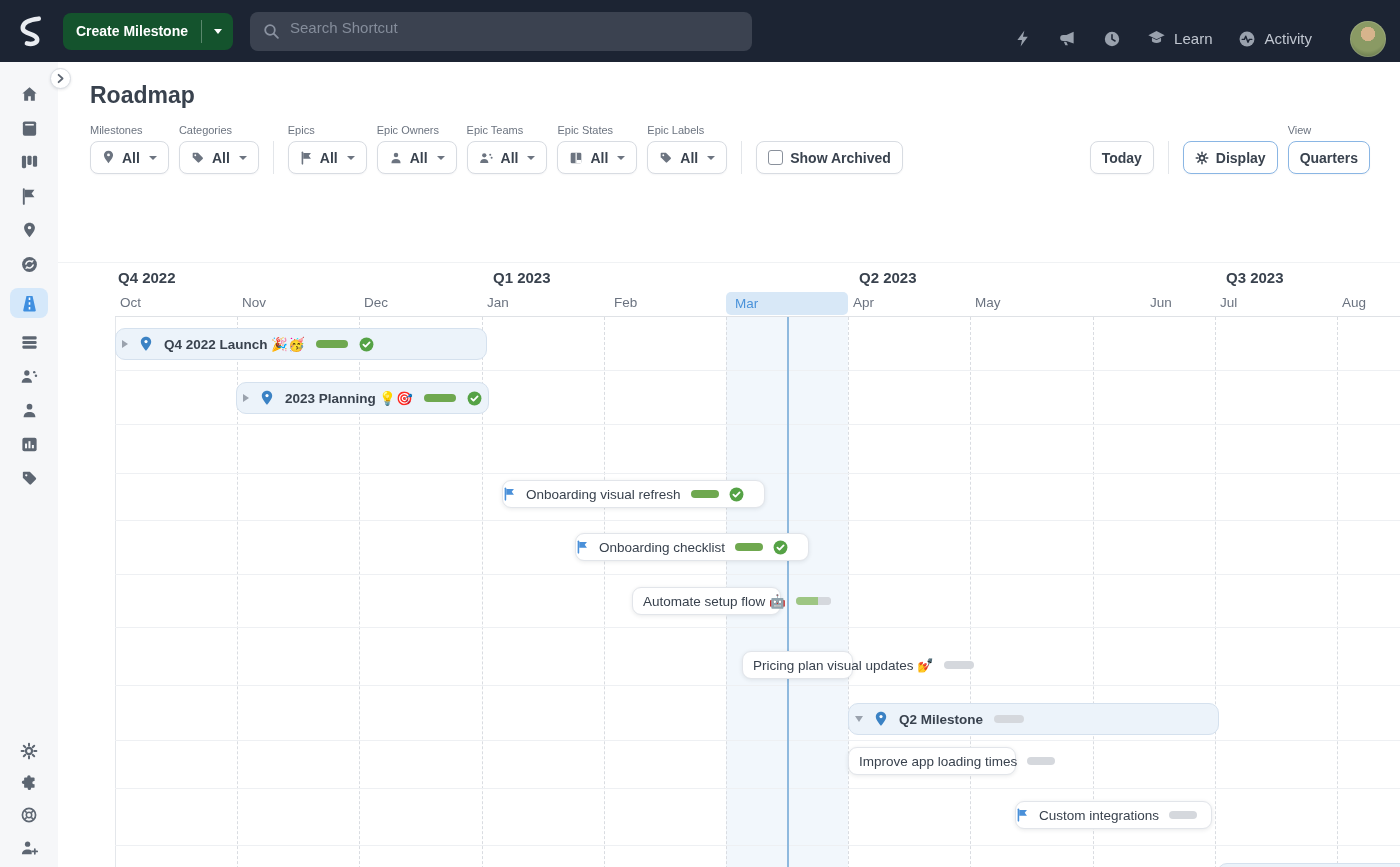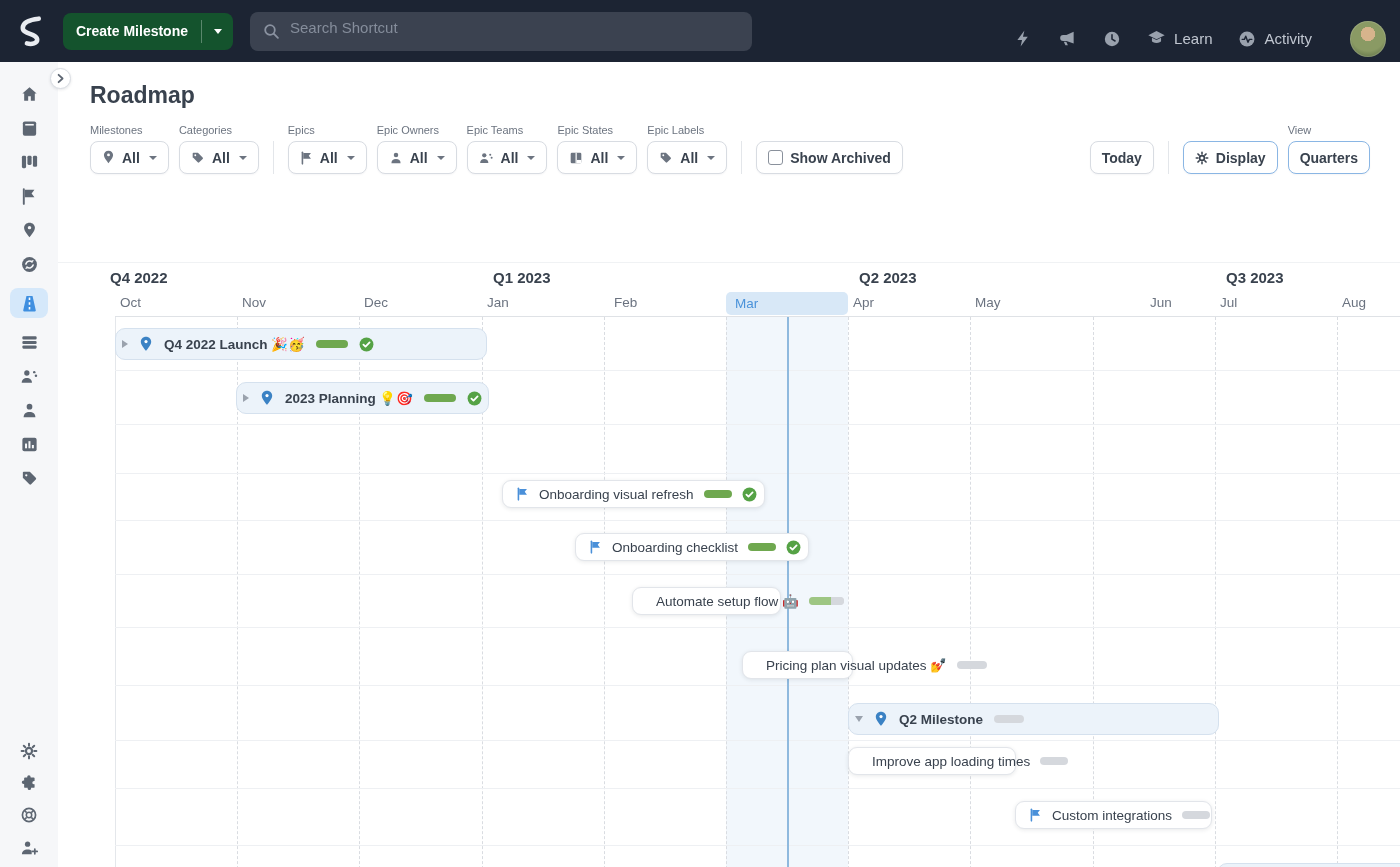--- a/index.html
+++ b/index.html
@@ -53,21 +53,21 @@
   .mcurrent { position:absolute; left:668px; top:29px; width:122px; height:23px; background:#d8e8f7; border-radius:5px; color:#4b93da; font-size:13.5px; line-height:23px; padding-left:9px; }
   .hdr-line { position:absolute; left:57px; width:1336px; top:53px; height:1px; background:#dfe2e6; }
   .tint { position:absolute; left:668px; width:122px; top:54px; bottom:0; background:#f2f7fc; }
   .vline { position:absolute; top:54px; bottom:0; width:0; border-left:1px dashed #d9dce1; }
   .vsolid { position:absolute; left:57px; top:54px; bottom:0; width:1px; background:#e4e7eb; }
   .hline { position:absolute; left:57px; width:1336px; height:1px; background:#eef0f3; }
   .today { position:absolute; left:729px; width:2px; top:54px; bottom:0; background:#8fb9de; }
 
   .bar { position:absolute; display:flex; align-items:center; white-space:nowrap; cursor:pointer; }
   .bar.m { height:32px; background:#ecf3fa; border:1px solid #d5e1ee; border-radius:10px; padding-left:6px; gap:11px; }
-  .bar.e { height:28px; background:#fff; border:1px solid #e2e5ea; border-radius:9px; box-shadow:0 1px 4px rgba(25,35,50,.10); padding-left:13px; gap:10px; }
+  .bar.e { height:28px; background:#fff; border:1px solid #e2e5ea; border-radius:9px; box-shadow:0 1px 4px rgba(25,35,50,.10); gap:10px; }
   .blabel { font-size:13.5px; font-weight:700; color:#39424e; }
   .bar.e .blabel { font-weight:400; }
   .chev-r { width:0; height:0; border-top:4.5px solid transparent; border-bottom:4.5px solid transparent; border-left:6px solid #9aa2ad; flex:0 0 auto; }
   .chev-d { width:0; height:0; border-left:4.5px solid transparent; border-right:4.5px solid transparent; border-top:6px solid #9aa2ad; flex:0 0 auto; }
   .pill { height:8px; border-radius:4px; overflow:hidden; display:flex; flex:0 0 auto; background:#d5d8dd; }
   .pill i { display:block; height:100%; }
   svg { display:block; }
 </style>
 </head>
 <body>
@@ -380,21 +380,21 @@
           <span class="flabel">View</span>
           <button class="fbtn blue">
               <span>Quarters</span>
             </button>
         </div>
       </div>
     </div>
 
     <div class="timeline">
 
-      <span class="qlabel" style="left:52px">Q4 2022</span>
+      <span class="qlabel" style="left:60px">Q4 2022</span>
       <span class="qlabel" style="left:435px">Q1 2023</span>
       <span class="qlabel" style="left:801px">Q2 2023</span>
       <span class="qlabel" style="left:1168px">Q3 2023</span>
 
       <span class="mlabel" style="left:62px">Oct</span>
       <span class="mlabel" style="left:184px">Nov</span>
       <span class="mlabel" style="left:306px">Dec</span>
       <span class="mlabel" style="left:429px">Jan</span>
       <span class="mlabel" style="left:556px">Feb</span>
       <span class="mcurrent">Mar</span>

